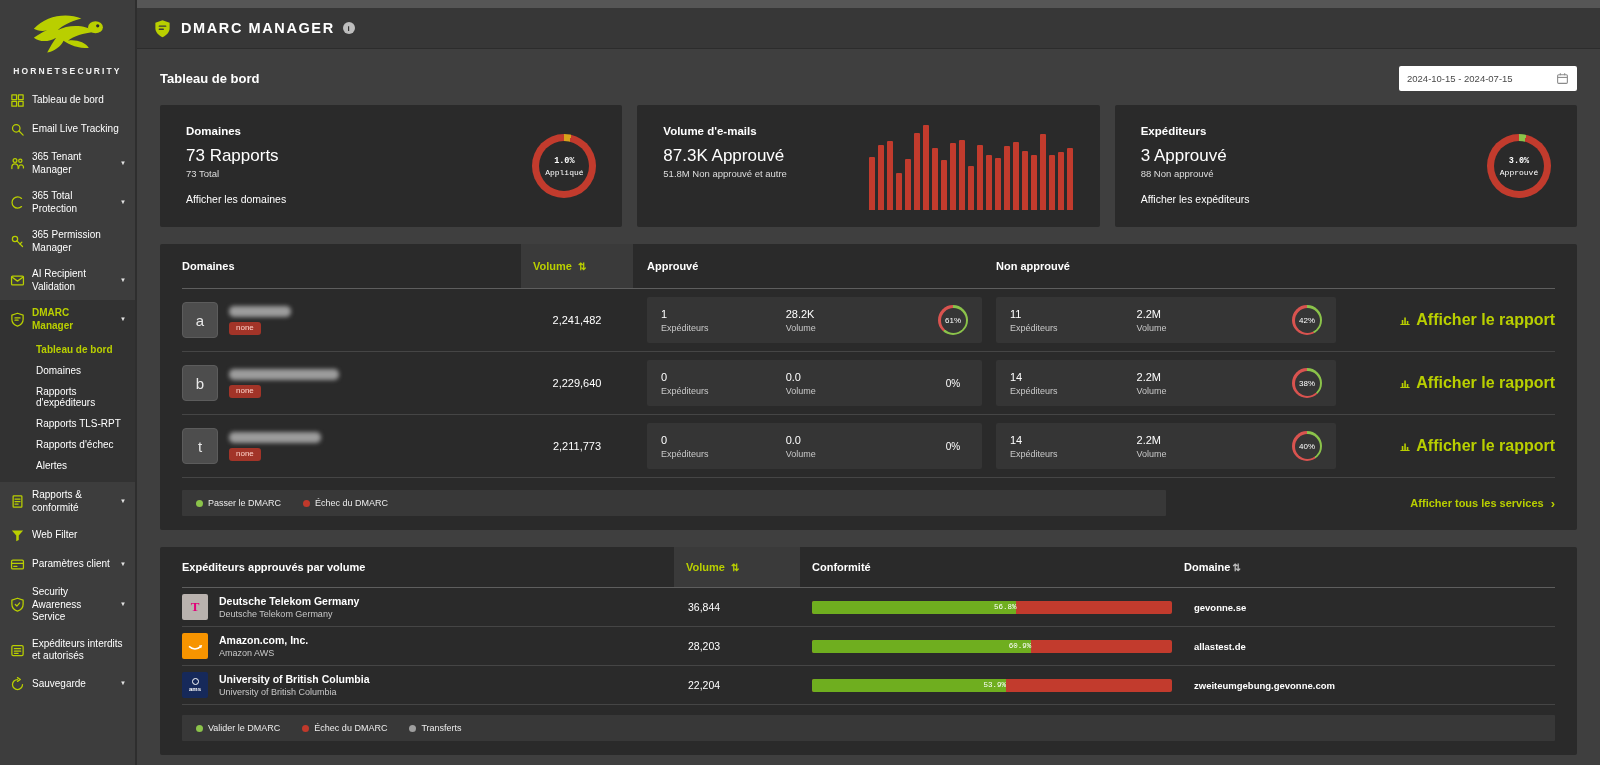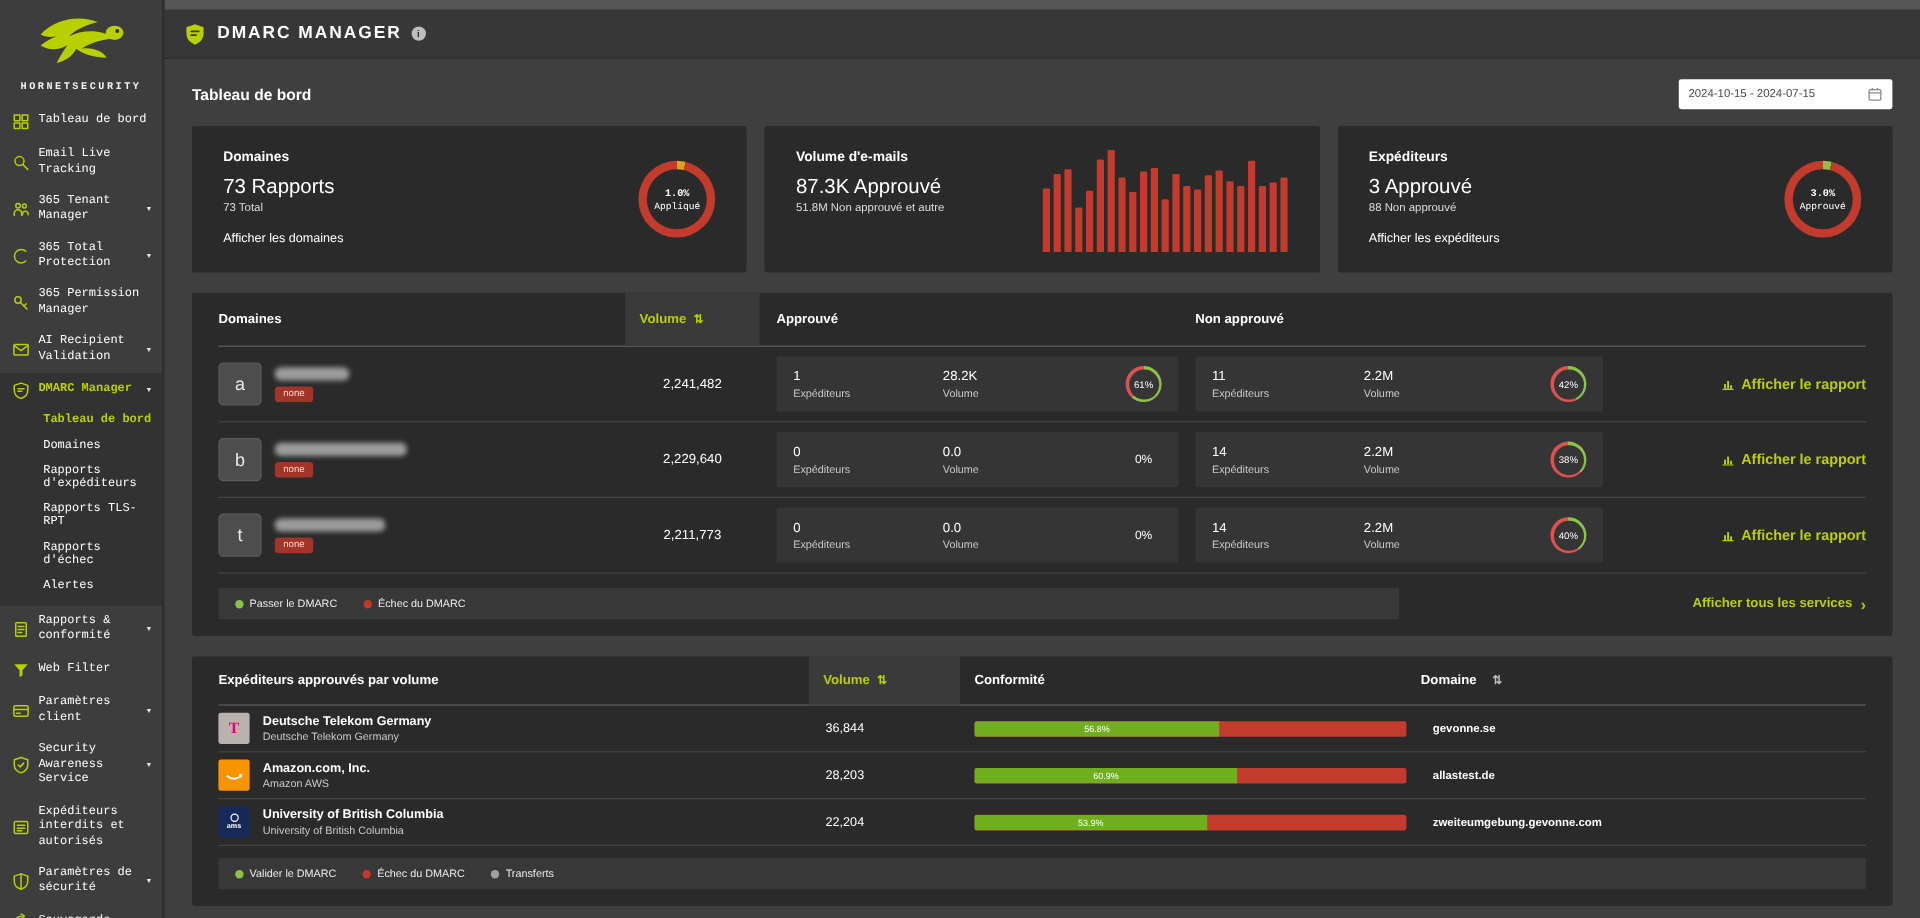--- a/index.html
+++ b/index.html
@@ -3,21 +3,21 @@
 <meta charset="utf-8">
 <style>
   html,body{margin:0;padding:0;}
   body{
     width:1600px;height:765px;position:relative;overflow:hidden;
     background:#3f3f3f;color:#fff;
     font-family:"Liberation Sans",sans-serif;
     -webkit-font-smoothing:antialiased;
   }
   
-  .sidebar{position:absolute;left:0;top:0;bottom:0;width:135px;background:#3d3d3d;border-right:2px solid #2e2e2e;z-index:5;font-family:Liberation Mono, monospace;}
+  .sidebar{position:absolute;left:0;top:0;bottom:0;width:135px;background:#3d3d3d;border-right:2px solid #2e2e2e;z-index:5;}
   .brand{padding:8px 6px 4px;text-align:center;}
   .brand-name{font-size:8.5px;letter-spacing:2.1px;color:#f2f2f2;margin-top:2px;font-weight:bold;}
   .nav{margin-top:6px;}
   .nav-item{display:flex;align-items:center;gap:7px;padding:7px 9px;cursor:pointer;font-size:10px;line-height:1.25;color:#fff;}
   .nav-item .nico{color:#b9cf00;flex:0 0 16px;display:flex;align-items:center;justify-content:center;}
   .nav-item .nlabel{flex:1;}
   .nav-item .chev{color:#e3e3e3;font-size:6px;margin-left:2px;}
   .nav-group{background:#323232;padding-bottom:6px;}
   .nav-group .nav-item.active .nlabel{color:#b9cf00;font-weight:bold;}
   .submenu{padding-left:32px;}
@@ -67,42 +67,42 @@
   .dcell-volume{font-size:11px;text-align:center;}
   .statcell{background:#353535;border-radius:2px;height:46px;display:flex;align-items:center;padding:0 14px;box-sizing:border-box;gap:8px;}
   .stat{width:38%;display:flex;flex-direction:column;gap:3px;}
   .stat b{font-size:11px;font-weight:normal;}
   .stat small{font-size:9px;color:#c9c9c9;}
   .ring{position:relative;width:30px;height:30px;border-radius:50%;margin-left:auto;flex:0 0 30px;}
   .ring i{position:absolute;inset:2.5px;border-radius:50%;background:#353535;}
   .ring em{position:absolute;inset:0;display:flex;align-items:center;justify-content:center;font-size:8px;font-style:normal;color:#fff;}
   .nopct{margin-left:auto;width:30px;text-align:center;font-size:10px;}
   .dcell-action{display:flex;justify-content:flex-end;}
-  .rlink{color:#b9cf00;font-size:12px;font-weight:bold;display:flex;align-items:center;gap:5px;cursor:pointer;text-decoration:none;}
+  .rlink{color:#b9cf00;font-size:16px;font-weight:bold;display:flex;align-items:center;gap:5px;cursor:pointer;text-decoration:none;}
   .rlink .rico{display:flex;align-items:center;}
   
   .legend-row{display:flex;align-items:center;margin:12px 0 12px;}
   .legend-strip{background:#383838;height:26px;display:flex;align-items:center;gap:22px;padding:12px 14px;font-size:9px;color:#ececec;border-radius:1px;}
   .legend-strip.w1{width:984px;box-sizing:border-box;}
   .legend-strip.full{width:100%;box-sizing:border-box;margin:10px 0 12px;}
   .litem{display:flex;align-items:center;gap:5px;}
   .litem i{width:7px;height:7px;border-radius:50%;display:inline-block;}
   .all-link{margin-left:auto;color:#b9cf00;font-size:11px;font-weight:bold;cursor:pointer;text-decoration:none;display:flex;align-items:center;gap:7px;}
   .all-link .arr{font-size:13px;}
   
   .shead{height:40px;}
   .srow{padding:6px 0;border-bottom:1px solid #454545;}
   .scell-name{display:flex;gap:11px;align-items:center;}
   .slogo{width:26px;height:26px;border-radius:2px;display:flex;align-items:center;justify-content:center;flex:0 0 26px;overflow:hidden;}
   .sname{display:flex;flex-direction:column;gap:2px;}
   .sname b{font-size:10.5px;font-weight:bold;}
   .sname small{font-size:9px;color:#c9c9c9;}
   .scell-volume{font-size:10.5px;padding-left:14px;}
   .compbar{width:100%;height:13px;background:#c23b2d;border-radius:2px;overflow:hidden;display:flex;}
-  .compbar .fill{background:#6fae1f;height:100%;display:flex;align-items:center;justify-content:center;}
+  .compbar .fill{background:#6fae1f;height:100%;display:flex;align-items:center;justify-content:flex-end;font-family:Liberation Mono, monospace;}
   .compbar .fill span{font-size:7.5px;color:#fff;}
   .scell-domain{font-size:9.5px;font-weight:bold;padding-left:10px;}
 </style>
 </head>
 <body>
 
 <div class="topstrip"></div>
 
 <aside class="sidebar">
   <div class="brand">
@@ -239,30 +239,20 @@
       <div class="nav-item">
         <span class="nico">
           <svg viewBox="0 0 24 24" width="15" height="15" fill="none" stroke="currentColor" stroke-width="2" stroke-linecap="round" stroke-linejoin="round">
             <rect x="3" y="4" width="18" height="16" rx="2"></rect>
             <line x1="7" y1="9" x2="17" y2="9"></line>
             <line x1="7" y1="13" x2="17" y2="13"></line>
             <line x1="7" y1="16.5" x2="13" y2="16.5"></line>
           </svg>
         </span>
         <span class="nlabel">Expéditeurs interdits et autorisés</span>
-      </div>
-      <div class="nav-item">
-        <span class="nico">
-          <svg viewBox="0 0 24 24" width="15" height="15" fill="none" stroke="currentColor" stroke-width="2" stroke-linecap="round" stroke-linejoin="round">
-            <path d="M12 2 L21 5 V11.5 C21 17 17.2 20.8 12 22.5 C6.8 20.8 3 17 3 11.5 V5 Z"></path>
-            <line x1="12" y1="2" x2="12" y2="22.5"></line>
-          </svg>
-        </span>
-        <span class="nlabel">Paramètres de sécurité</span>
-        <span class="chev">▼</span>
       </div>
       <div class="nav-item">
         <span class="nico">
           <svg viewBox="0 0 24 24" width="15" height="15" fill="none" stroke="currentColor" stroke-width="2" stroke-linecap="round" stroke-linejoin="round">
             <path d="M20 12 A8 8 0 1 1 12 4"></path>
             <path d="M12 1 l4.5 3 -4.5 3"></path>
           </svg>
         </span>
         <span class="nlabel">Sauvegarde</span>
         <span class="chev">▼</span>
@@ -525,21 +515,21 @@
   </section>
 
   <section class="panel">
     <div class="sgrid phead shead">
       <div>Expéditeurs approuvés par volume</div>
       <div class="volcell">
         <span>Volume</span>
         <span class="sort">⇅</span>
       </div>
       <div>Conformité</div>
-      <div style="gap:13px;align-items:center;">
+      <div style="gap:2px;align-items:center;">
         <span>Domaine</span>
         <span class="sort grey">⇅</span>
       </div>
     </div>
     <div>
         <div class="sgrid srow">
     <div class="scell-name">
       <span class="slogo" style="background:#b9b2ae">
               <span style="color:#e2007a;font-weight:bold;font-size:13px;font-family:'Liberation Serif',serif">T</span>
             </span>

